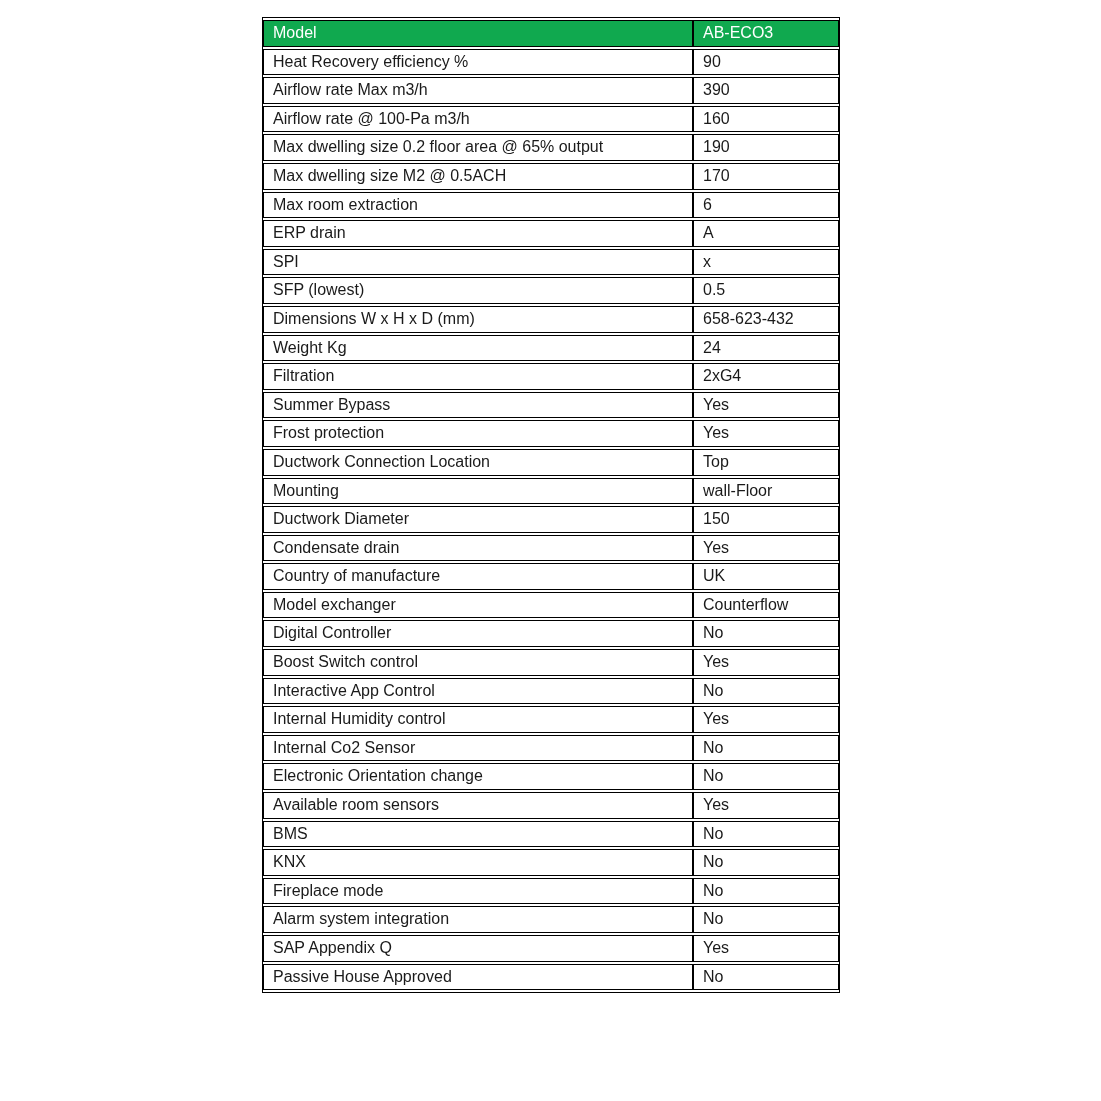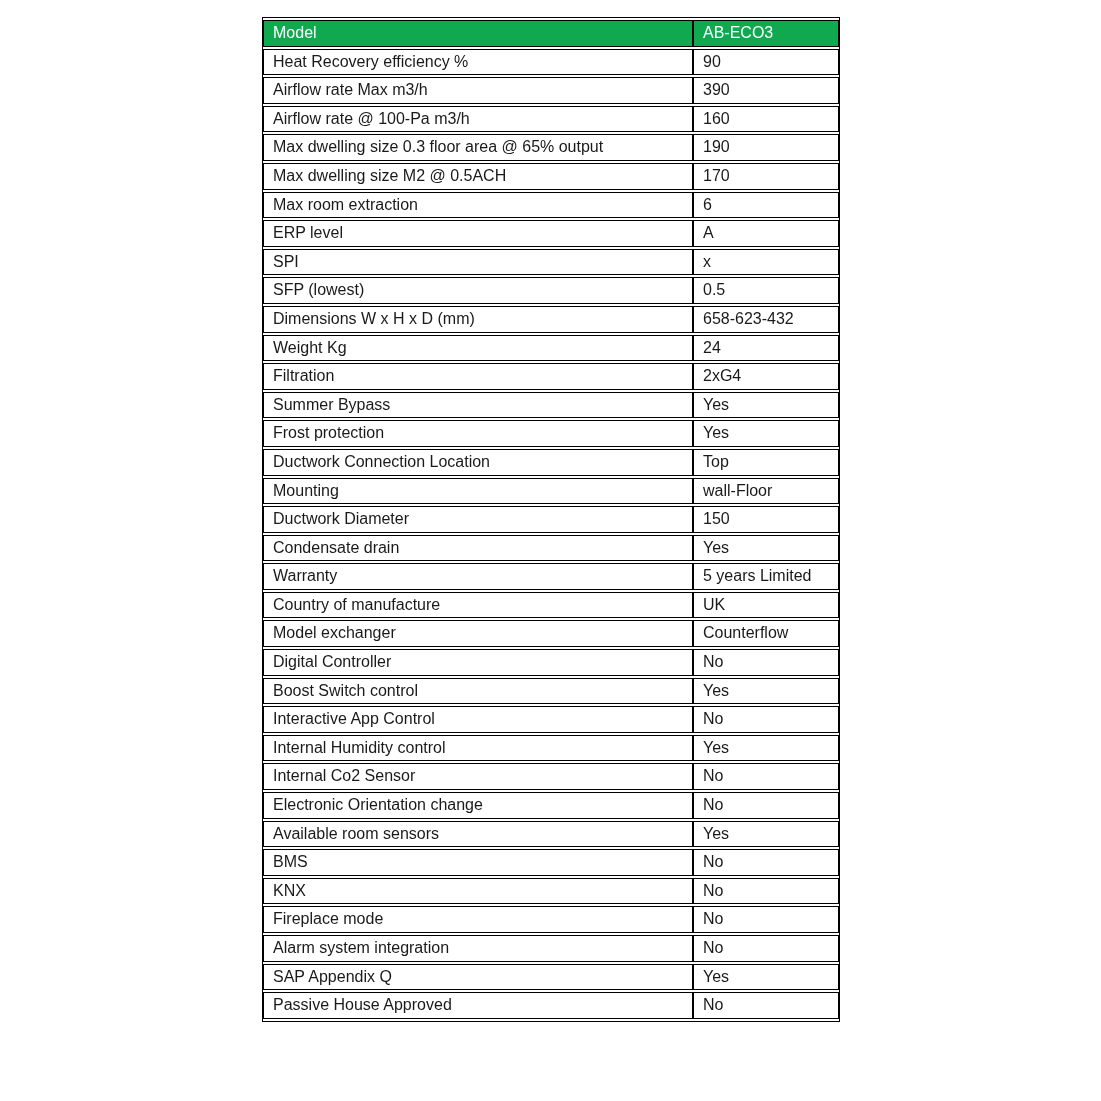--- a/index.html
+++ b/index.html
@@ -67,36 +67,36 @@
     <td class="label-cell">Airflow rate Max m3/h</td>
     <td class="value-cell">390</td>
   </tr>
 
   <tr>
     <td class="label-cell">Airflow rate @ 100-Pa m3/h</td>
     <td class="value-cell">160</td>
   </tr>
 
   <tr>
-    <td class="label-cell">Max dwelling size 0.3 floor area @ 65% output</td>
+    <td class="label-cell">Max dwelling size 0.2 floor area @ 65% output</td>
     <td class="value-cell">190</td>
   </tr>
 
   <tr>
     <td class="label-cell">Max dwelling size M2 @ 0.5ACH</td>
     <td class="value-cell">170</td>
   </tr>
 
   <tr>
     <td class="label-cell">Max room extraction</td>
     <td class="value-cell">6</td>
   </tr>
 
   <tr>
-    <td class="label-cell">ERP level</td>
+    <td class="label-cell">ERP drain</td>
     <td class="value-cell">A</td>
   </tr>
 
   <tr>
     <td class="label-cell">SPI</td>
     <td class="value-cell">x</td>
   </tr>
 
   <tr>
     <td class="label-cell">SFP (lowest)</td>
@@ -143,24 +143,20 @@
   <tr>
     <td class="label-cell">Ductwork Diameter</td>
     <td class="value-cell">150</td>
   </tr>
 
   <tr>
     <td class="label-cell">Condensate drain</td>
     <td class="value-cell">Yes</td>
   </tr>
 
-  <tr>
-    <td class="label-cell">Warranty</td>
-    <td class="value-cell">5 years Limited</td>
-  </tr>
 
   <tr>
     <td class="label-cell">Country of manufacture</td>
     <td class="value-cell">UK</td>
   </tr>
 
   <tr>
     <td class="label-cell">Model exchanger</td>
     <td class="value-cell">Counterflow</td>
   </tr>

